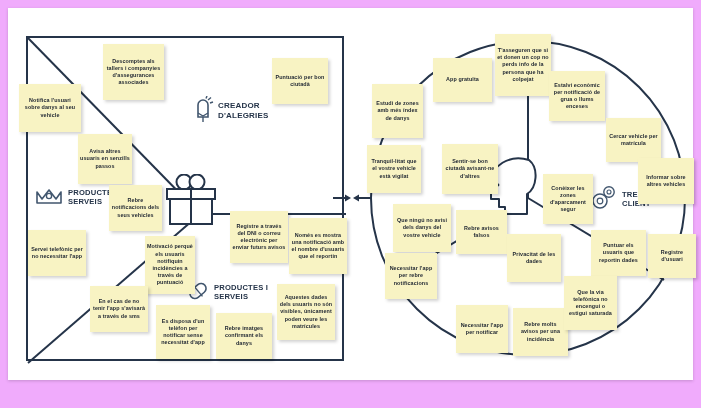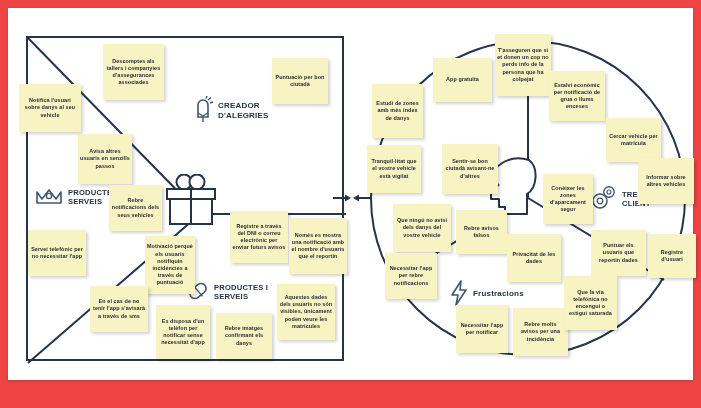--- a/index.html
+++ b/index.html
@@ -4,21 +4,21 @@
 <style>
   html,body{margin:0;padding:0;}
   body{
     width:701px;height:408px;
     background:#f7f7f7;
     font-family:"Liberation Sans", sans-serif;
     overflow:hidden;
   }
   #canvas{
     position:absolute;left:0;top:0;width:701px;height:408px;
-    background:#ef4444;
+    background:#f0abfc;
   }
   .board{
     position:absolute;left:8px;top:8px;width:685px;height:372px;
     background:#ffffff;
     box-shadow:0 1px 3px rgba(0,0,0,.18);
   }
   
   .square{
     position:absolute;left:18px;top:28px;width:318px;height:325px;
     border:2px solid #253449;
@@ -198,28 +198,20 @@
         <svg width="28" height="28" viewBox="0 0 28 28">
           <circle cx="19" cy="8" r="5.2" fill="#fff" stroke="#41566e" stroke-width="1.4"></circle>
           <circle cx="19" cy="8" r="2" fill="#fff" stroke="#41566e" stroke-width="1.1"></circle>
           <circle cx="10" cy="17" r="7" fill="#fff" stroke="#41566e" stroke-width="1.5"></circle>
           <circle cx="10" cy="17" r="2.8" fill="#fff" stroke="#41566e" stroke-width="1.2"></circle>
         </svg>
       </span>
       <span class="lbl">TREBALLS DE CLIENT</span>
     </div>
 
-    <div class="sect" style="left:441px;top:272px;">
-      <span class="ico">
-        <svg width="20" height="26" viewBox="0 0 20 26">
-          <path d="M12 1 L3 15 L9 15 L7 25 L17 10 L11 10 Z" fill="#fff" stroke="#41566e" stroke-width="1.6" stroke-linejoin="round"></path>
-        </svg>
-      </span>
-      <span class="lbl" style="max-width:80px;">Frustracions</span>
-    </div>
 
     <div class="note" style="left:425px;top:50px;width:59px;height:44px;">
         <span>App gratuïta</span>
       </div>
     <div class="note" style="left:487px;top:26px;width:56px;height:62px;">
         <span>T'asseguren que si et donen un cop no perds info de la persona que ha colpejat</span>
       </div>
     <div class="note" style="left:364px;top:76px;width:51px;height:54px;">
         <span>Estudi de zones amb més índex de danys</span>
       </div>

